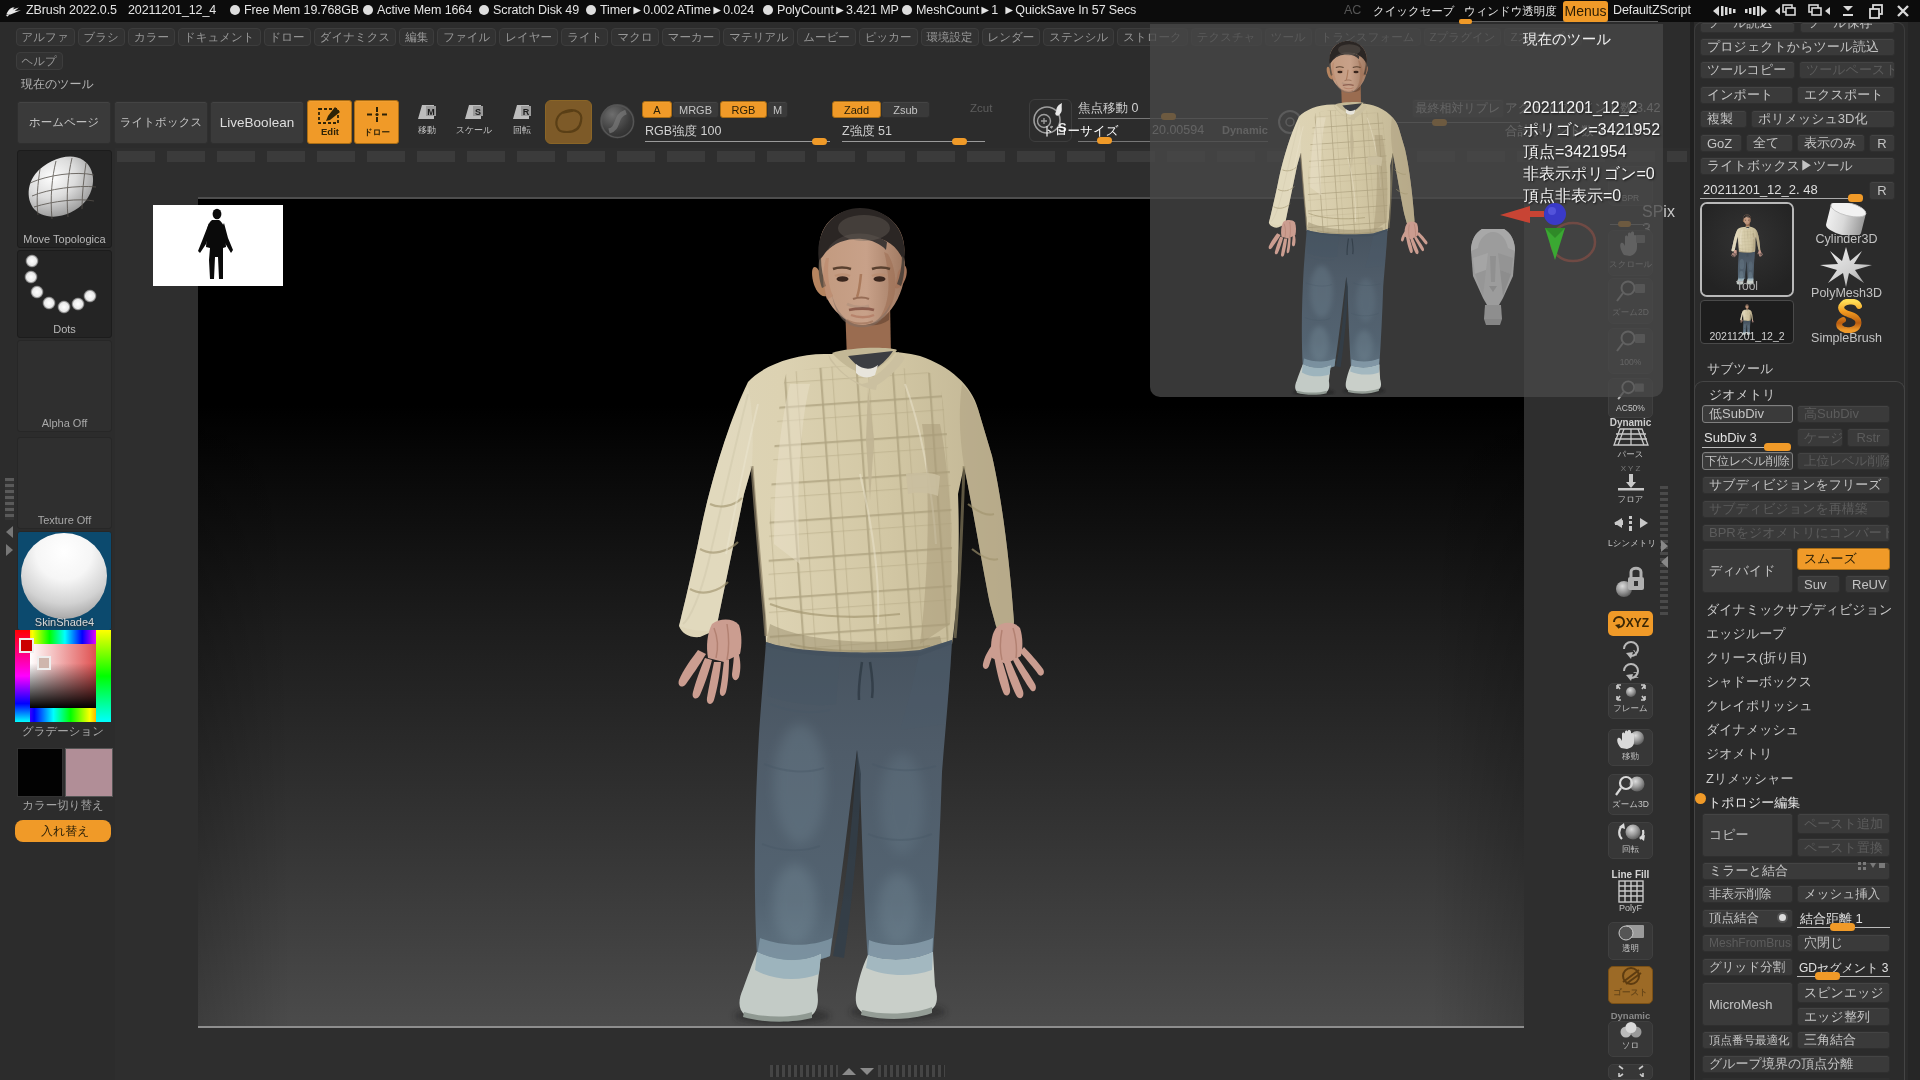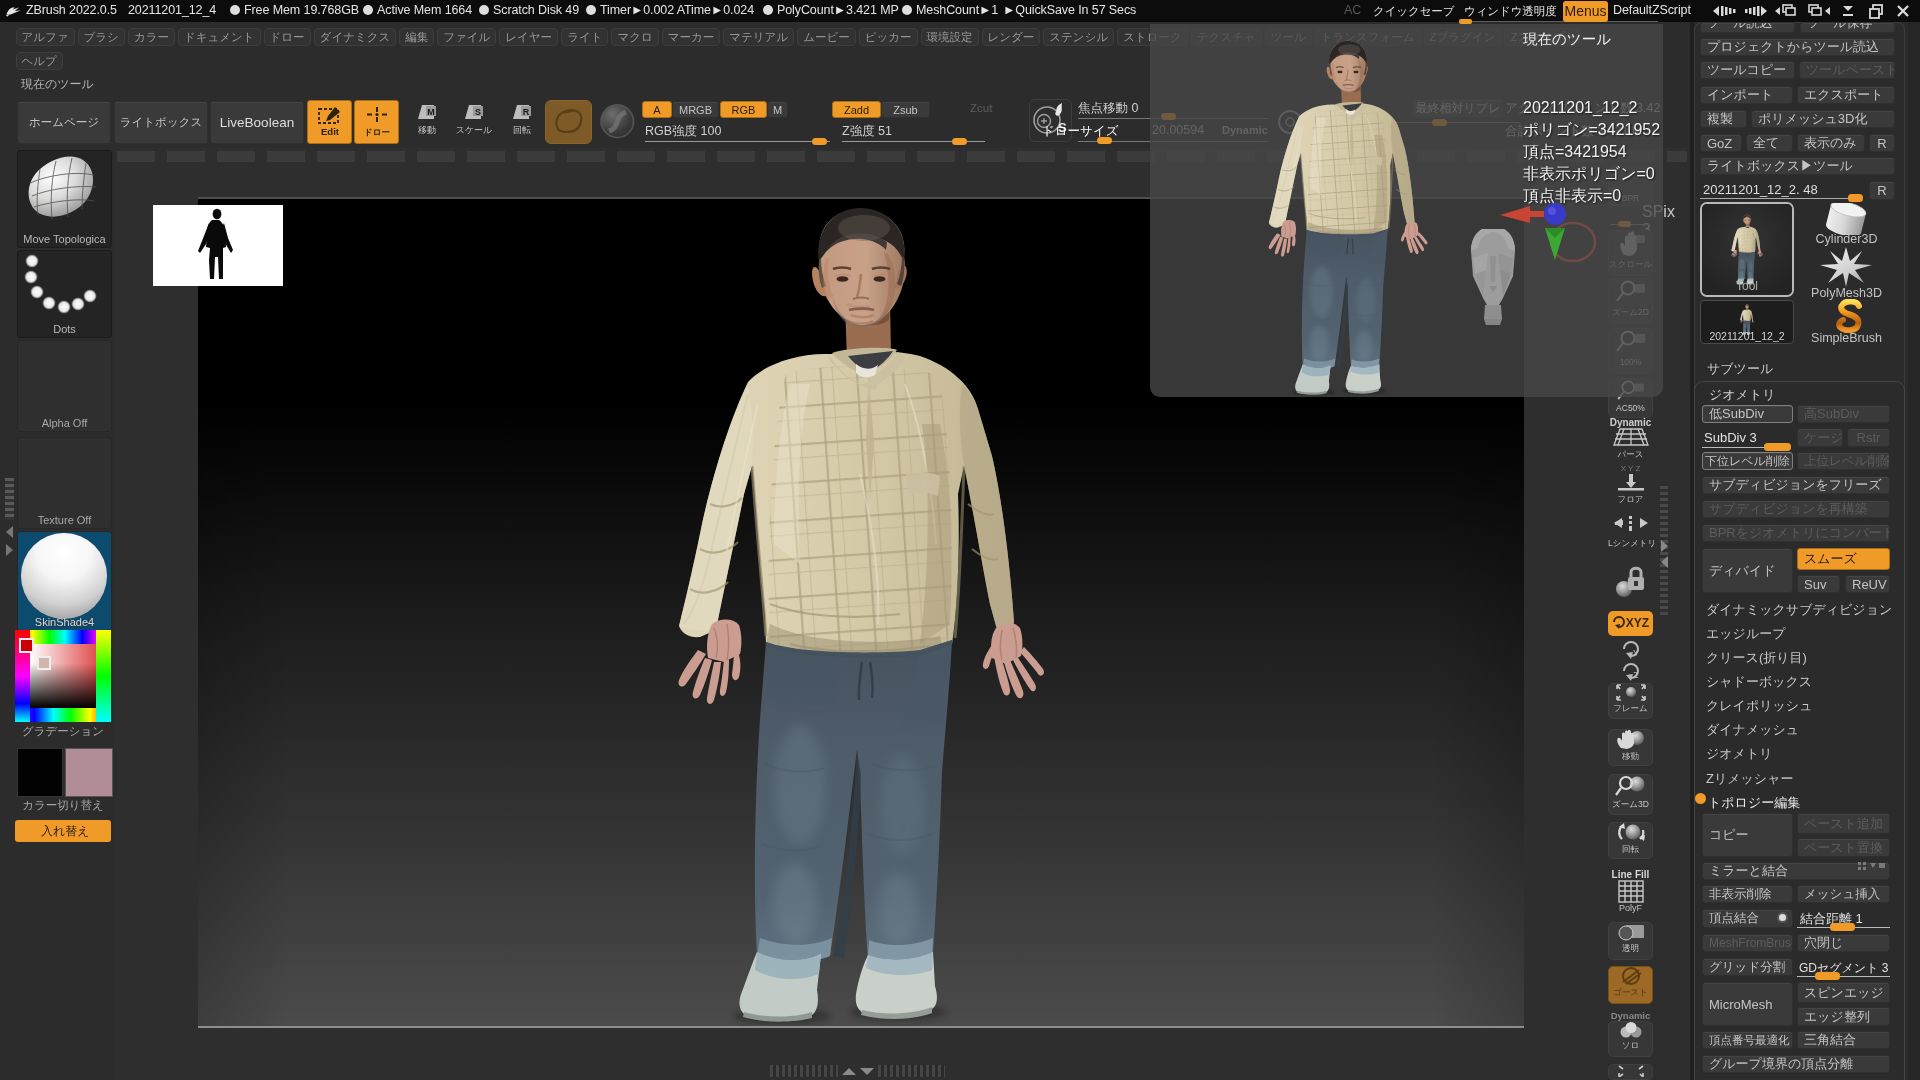--- a/index.html
+++ b/index.html
@@ -480,21 +480,21 @@
       <div style="position:absolute;left:15px;top:14px;width:66px;height:64px;
            background:linear-gradient(rgba(0,0,0,0) 30%, #000 100%),linear-gradient(90deg,#fff 0%,#e05050 100%);"></div>
       <div style="position:absolute;left:4px;top:8px;width:11px;height:11px;background:#c00;border:2px solid #eee;"></div>
       <div style="position:absolute;left:22px;top:26px;width:10px;height:10px;background:#cfb6ad;border:2px solid #eee;"></div>
     </div>
     <div class="abs" style="left:15px;top:724px;width:96px;text-align:center;font-size:11.5px;color:#a9a9a9">グラデーション</div>
 
     <div class="abs" style="left:17px;top:748px;width:44px;height:47px;background:#020202;border:1px solid #333"></div>
     <div class="abs" style="left:65px;top:748px;width:46px;height:47px;background:#b18e97;border:1px solid #555"></div>
     <div class="abs" style="left:15px;top:798px;width:96px;text-align:center;font-size:11.5px;color:#a9a9a9">カラー切り替え</div>
-    <div class="abs" style="left:15px;top:820px;width:96px;height:22px;background:#f09a28;border-radius:3px;
+    <div class="abs" style="left:15px;top:820px;width:96px;height:22px;background:#f09a28;border-radius:8px;
          font-size:12px;color:#2a2008;line-height:22px;padding-left:26px;box-sizing:border-box">入れ替え</div>
   </div>
 
   <svg width="0" height="0" style="position:absolute">
     <defs>
       <radialGradient id="ballg" cx="40%" cy="32%" r="70%">
         <stop offset="0%" stop-color="#dcdcdc"></stop>
           <stop offset="55%" stop-color="#9a9a9a"></stop>
         <stop offset="100%" stop-color="#5a5a5a"></stop>
       </radialGradient>

